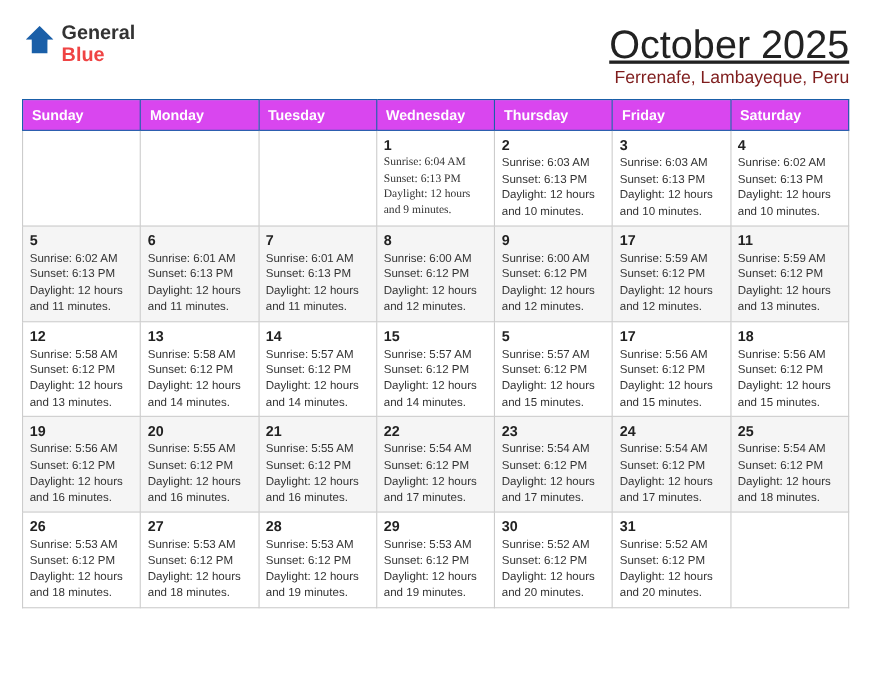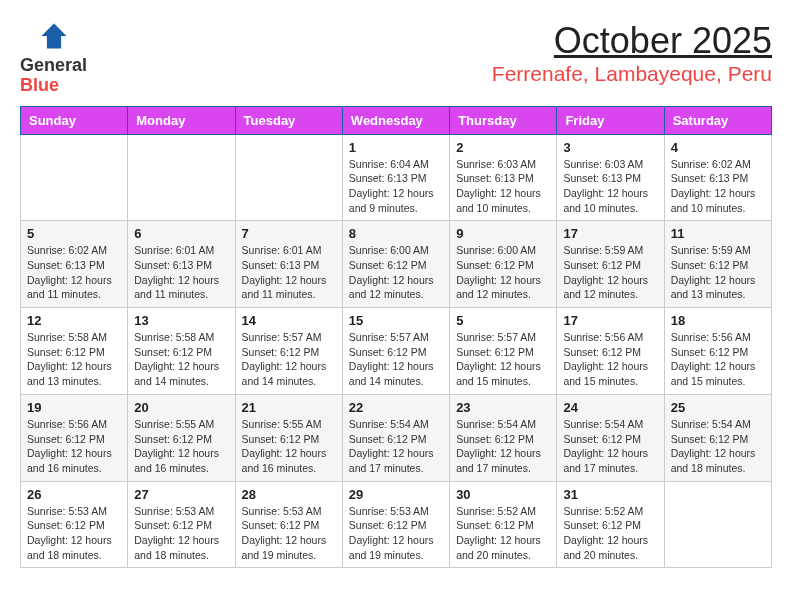--- a/index.html
+++ b/index.html
@@ -11,23 +11,22 @@
       padding: 20px;
     }
     .header {
       display: flex;
       align-items: flex-start;
       justify-content: space-between;
       margin-bottom: 10px;
     }
     .logo {
       display: flex;
-      align-items: center;
+      align-items: flex-start;
       gap: 4px;
-      flex-direction: column;
     }
     .logo-text {
       font-size: 18px;
       font-weight: bold;
       line-height: 1.1;
     }
     .logo-general { color: #333; }
     .logo-blue { color: #ef4444; }
     .logo-icon {
       width: 32px;
@@ -36,22 +35,22 @@
     .title-block {
       text-align: right;
     }
     .month-title {
       font-size: 36px;
       color: #222;
       font-weight: normal;
       text-decoration: underline;
     }
     .location {
-      font-size: 21px;
-      color: #ef4444;
+      font-size: 16px;
+      color: #7f1d1d;
     }
     .calendar {
       width: 100%;
       border-collapse: collapse;
       border: 1px solid #ccc;
     }
     .calendar th {
       background-color: #d946ef;
       color: #fff;
       text-align: left;
@@ -122,21 +121,21 @@
         <th>Saturday</th>
       </tr>
   </thead>
   <tbody id="calendar-body">
   <tr>
         <td class="empty-cell"></td>
         <td class="empty-cell"></td>
         <td class="empty-cell"></td>
         <td>
           <span class="day-number">1</span>
-          <div class="day-info" style="white-space: pre-line;">Sunrise: 6:04 AM
+          <div class="day-info" style="white-space: pre-line; font-family: Liberation Serif, serif;">Sunrise: 6:04 AM
 Sunset: 6:13 PM
 Daylight: 12 hours
 and 9 minutes.</div>
         </td>
         <td>
           <span class="day-number">2</span>
           <div class="day-info" style="white-space: pre-line;">Sunrise: 6:03 AM
 Sunset: 6:13 PM
 Daylight: 12 hours
 and 10 minutes.</div>

